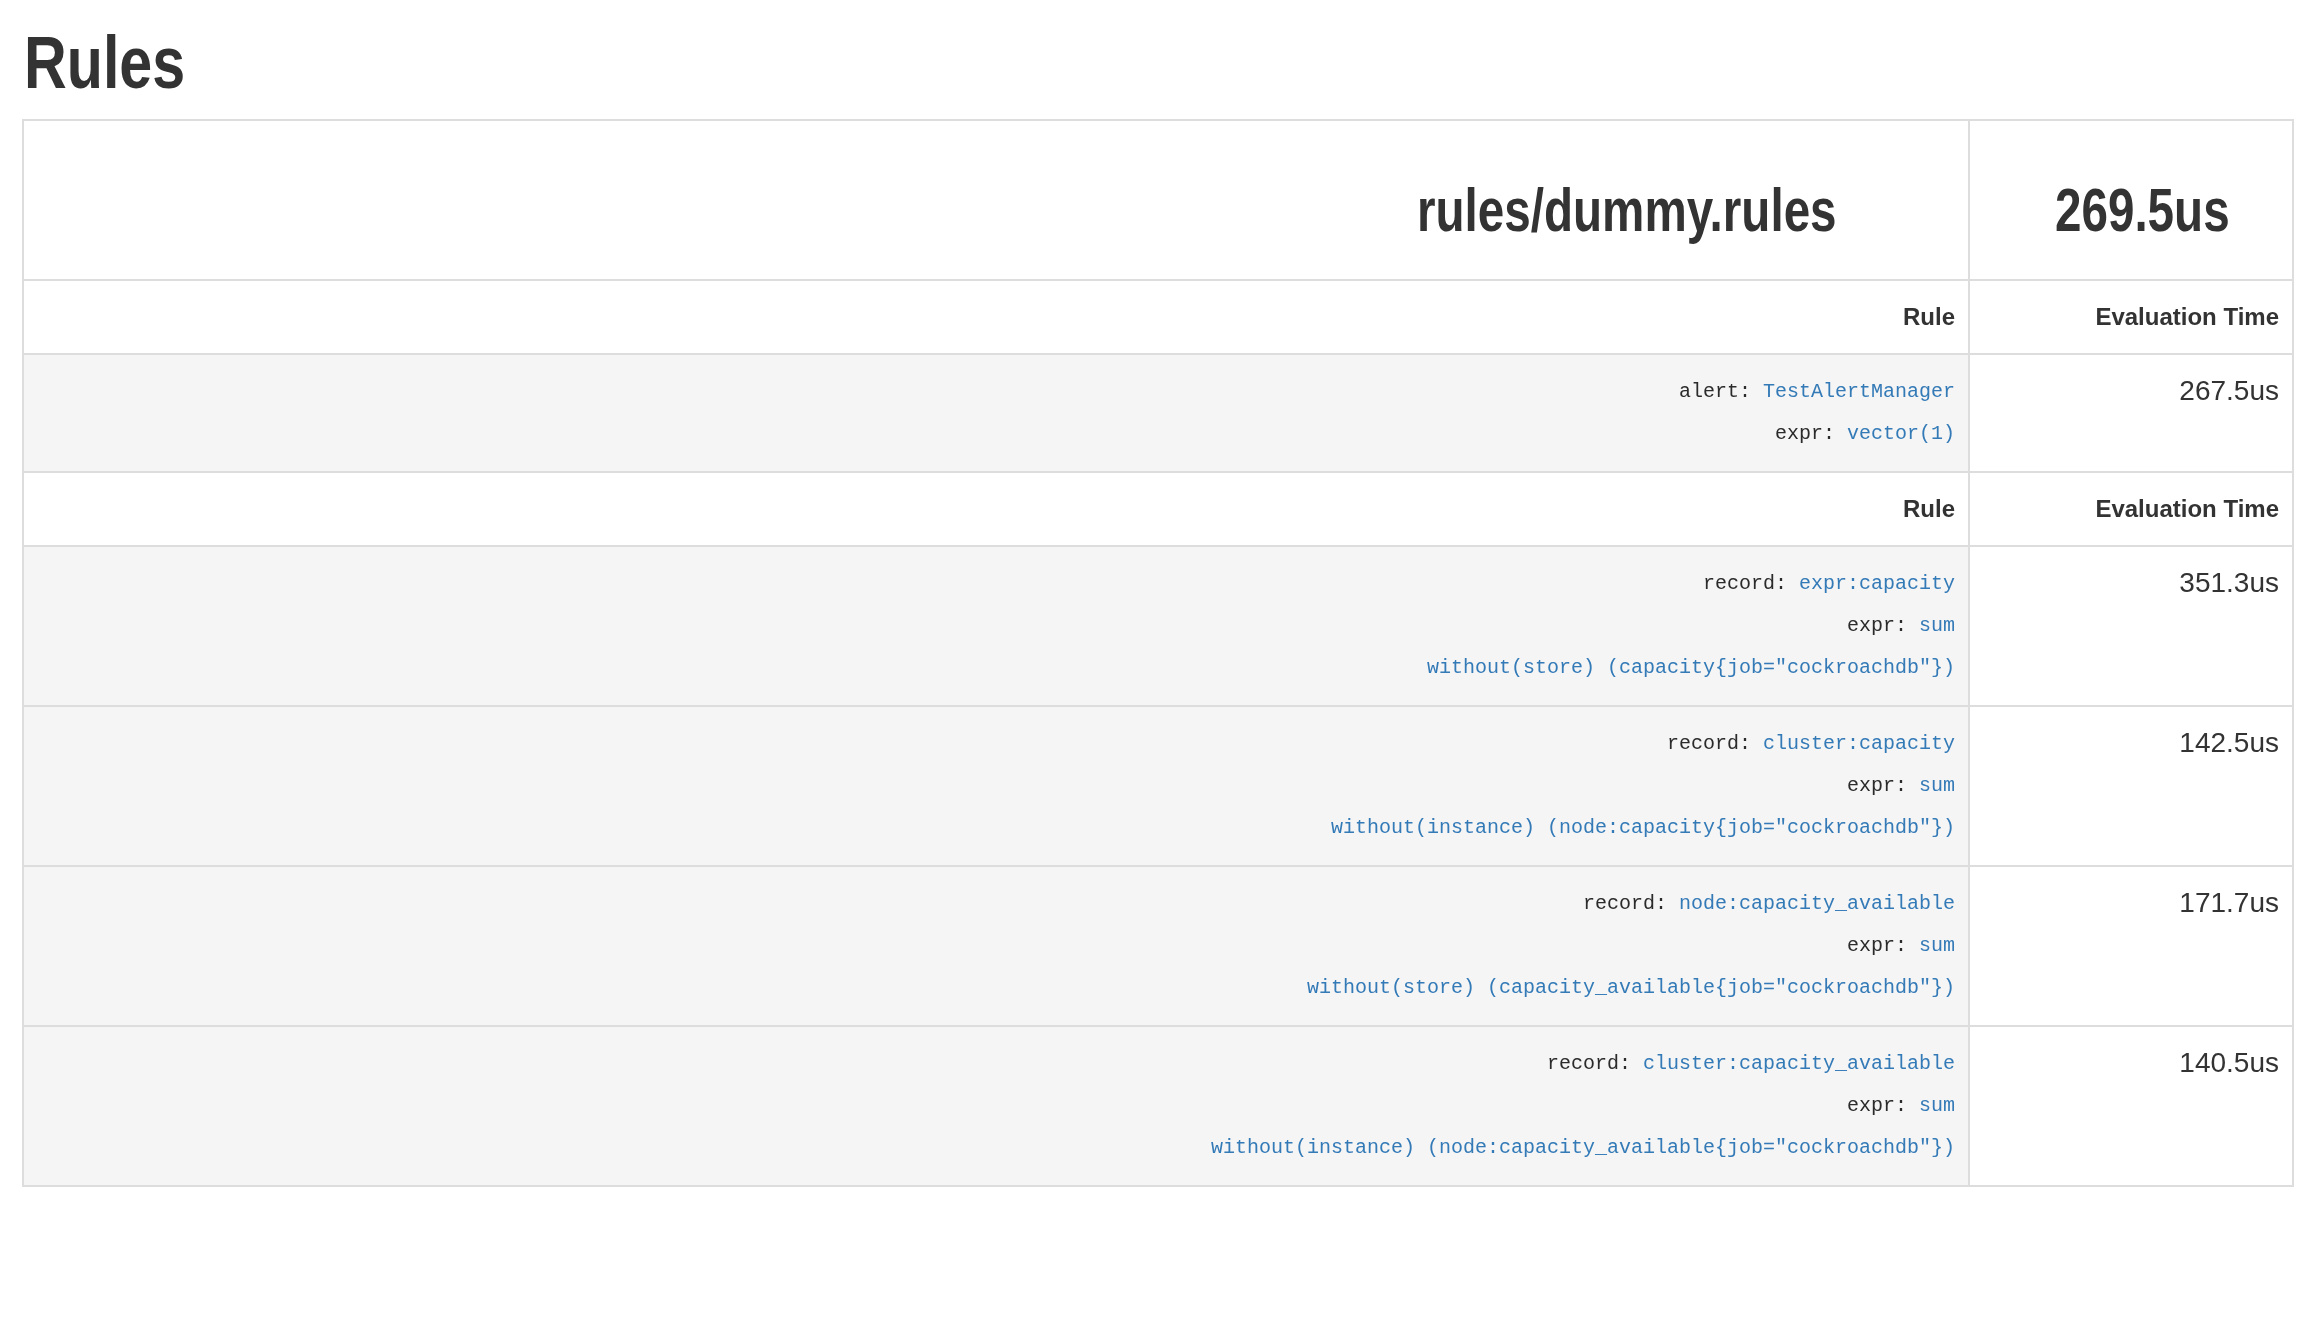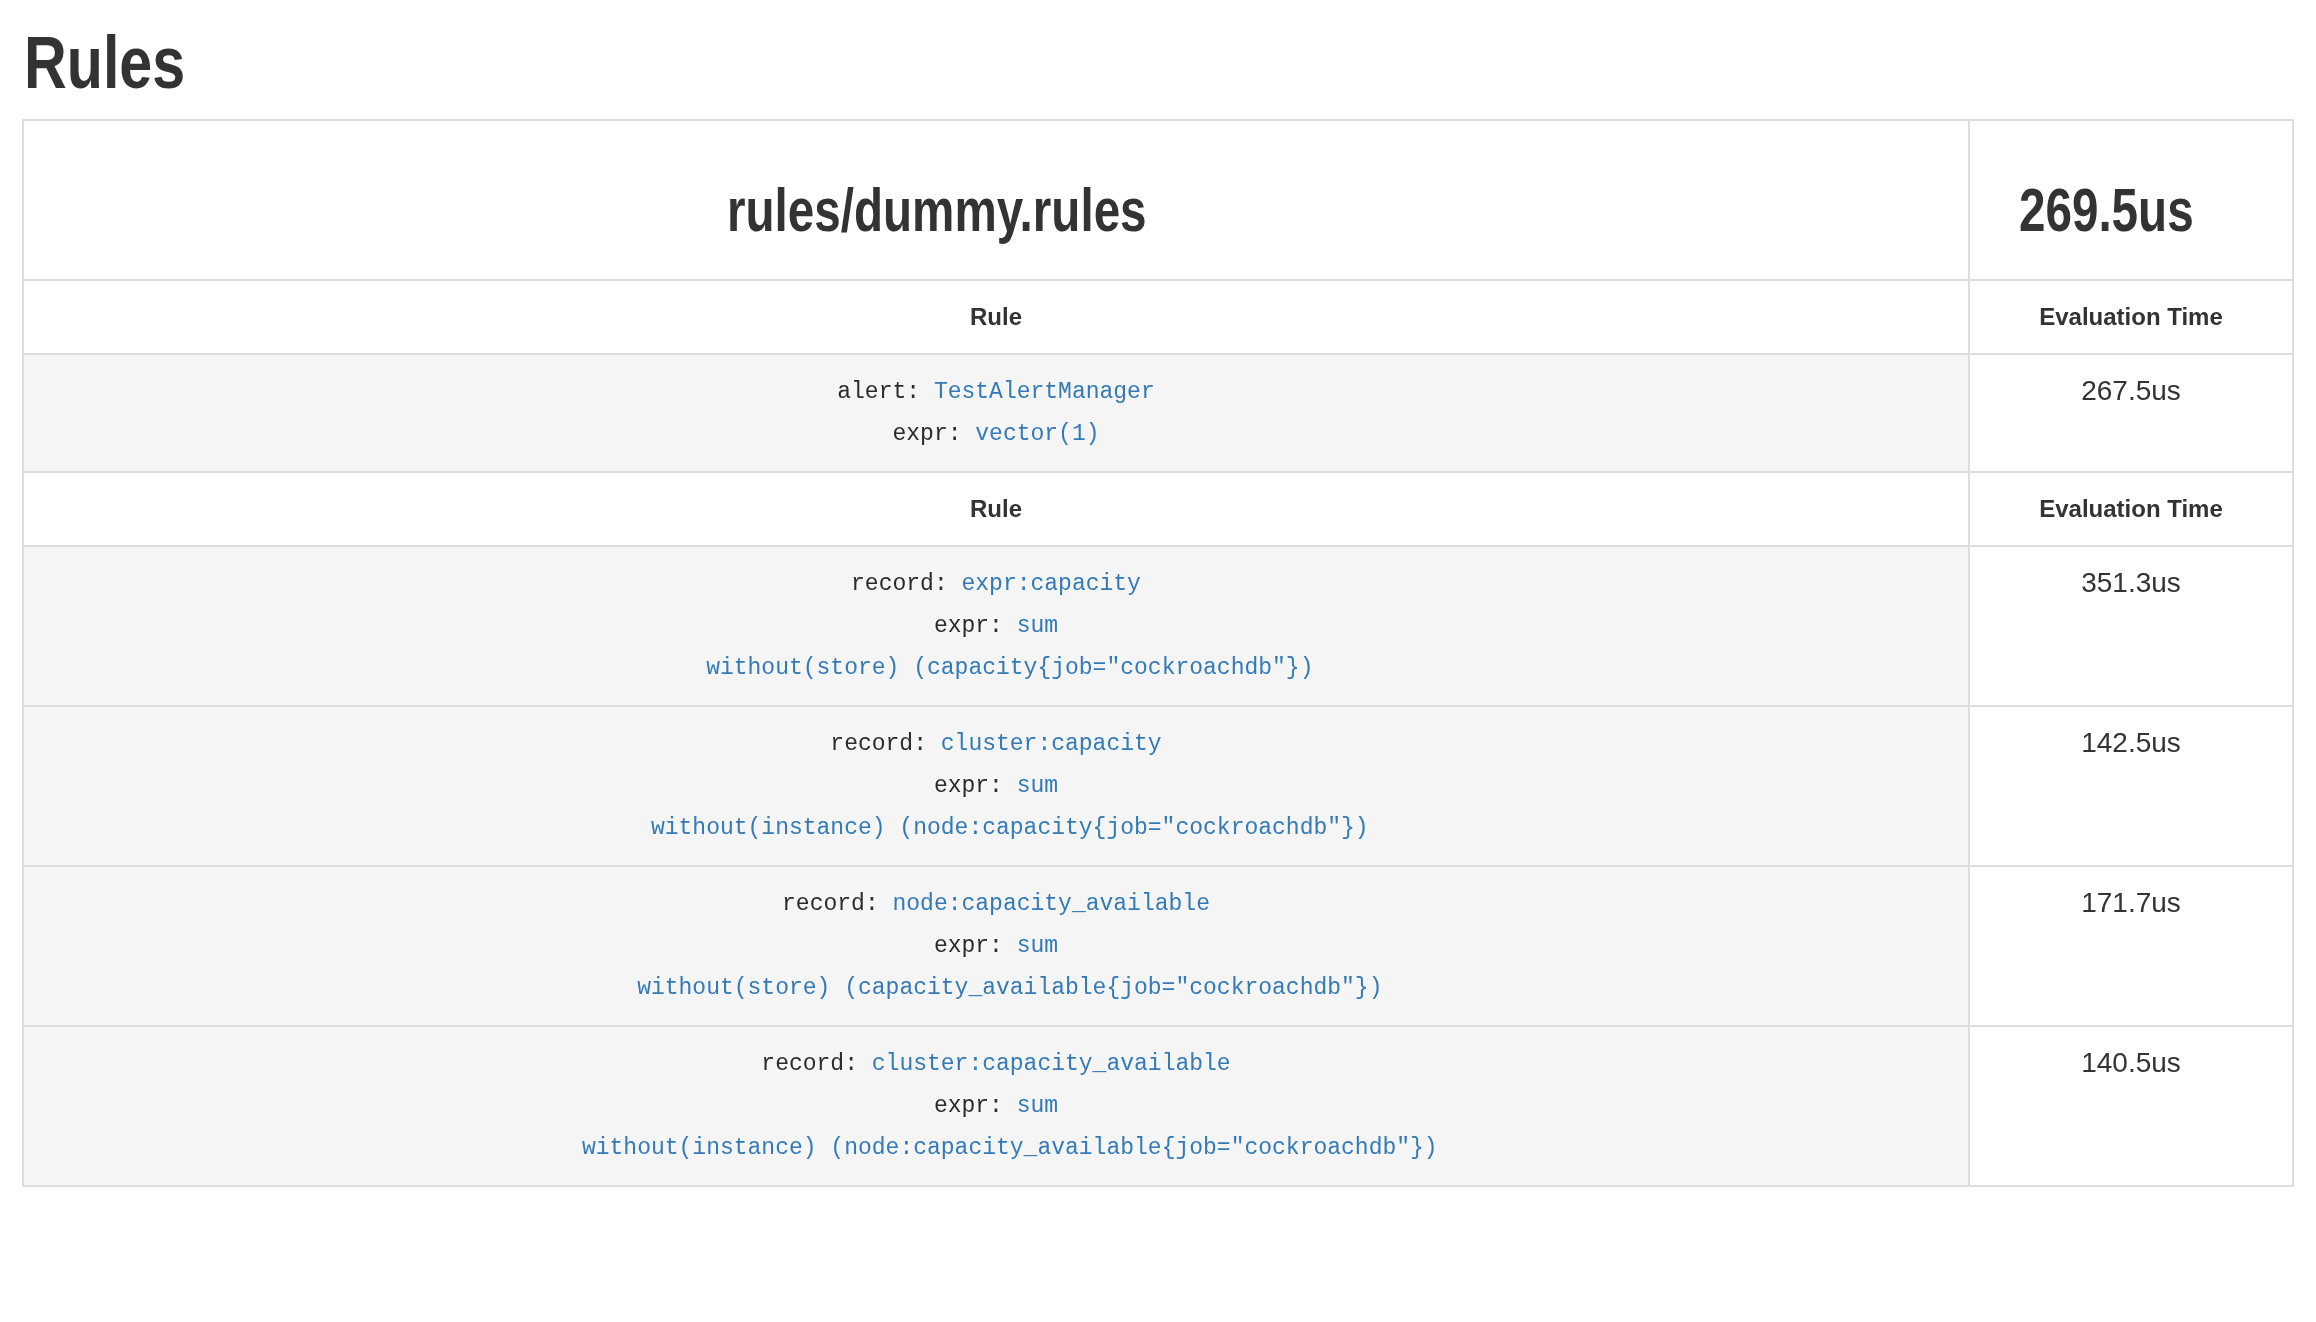--- a/index.html
+++ b/index.html
@@ -31,22 +31,22 @@
     width: 100%;
     border-collapse: collapse;
     table-layout: fixed;
   }
   .rules-table col.rule-col { width: auto; }
   .rules-table col.time-col { width: 324px; }
 
   .rules-table th, .rules-table td {
     border: 2px solid #dddddd;
     vertical-align: top;
-    text-align: center;
-    padding: 16px 24px;
+    text-align: right;
+    padding: 16px 13px;
   }
 
   .group-title {
     font-size: 61px;
     font-weight: bold;
     line-height: 66px;
     margin: 40px 0 20px 0;
     color: #333;
     white-space: nowrap;
   }
@@ -54,21 +54,21 @@
   .head-row th {
     font-size: 24px;
     line-height: 40px;
     font-weight: bold;
     color: #333;
   }
 
   td.rule-cell {
     background: #f5f5f5;
     font-family: "Liberation Mono", "DejaVu Sans Mono", monospace;
-    font-size: 23px;
+    font-size: 20px;
     line-height: 42px;
   }
   .code-line { white-space: pre; }
   .code-key { color: #2b2b2b; }
   a.code-val { color: #337ab7; text-decoration: none; }
 
   td.time-cell {
     background: #ffffff;
     font-size: 28px;
     line-height: 40px;

